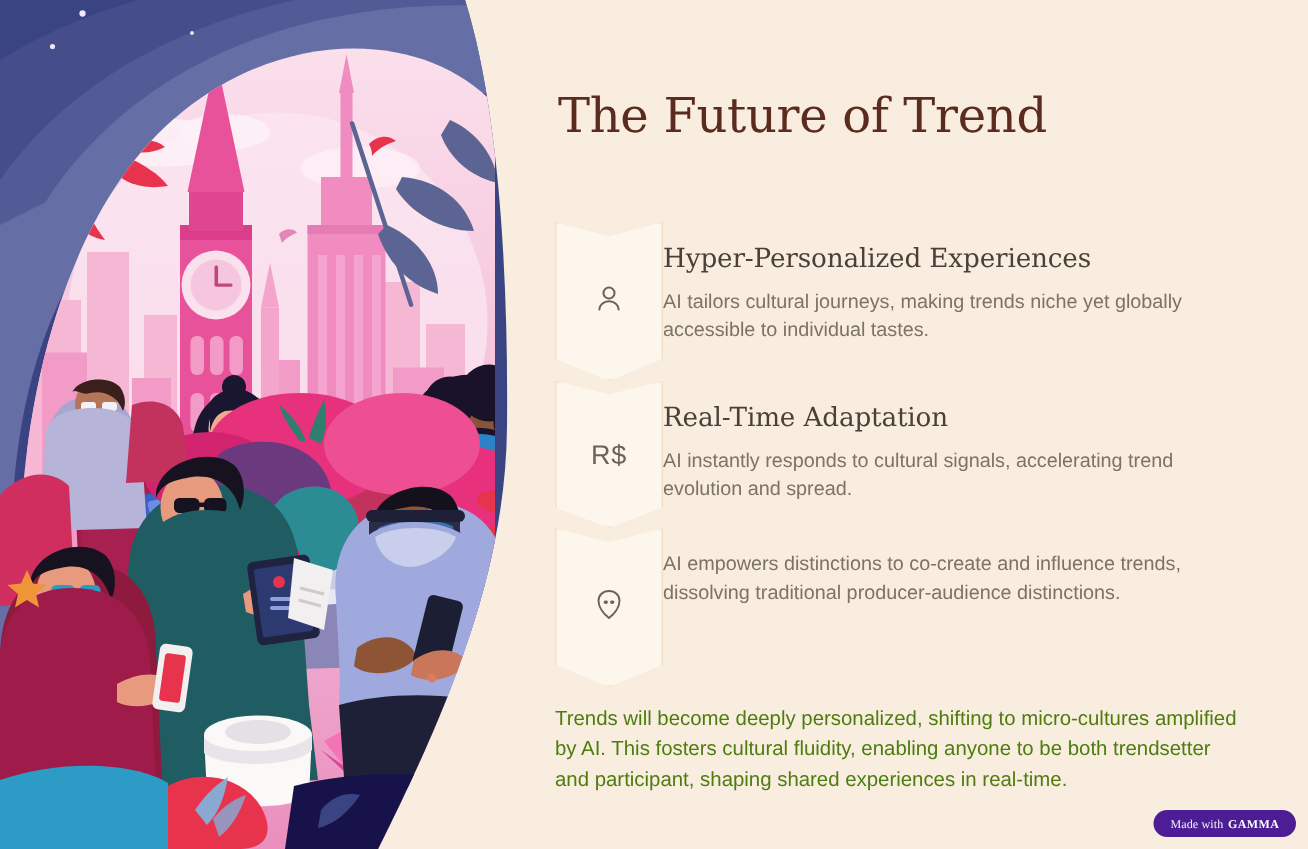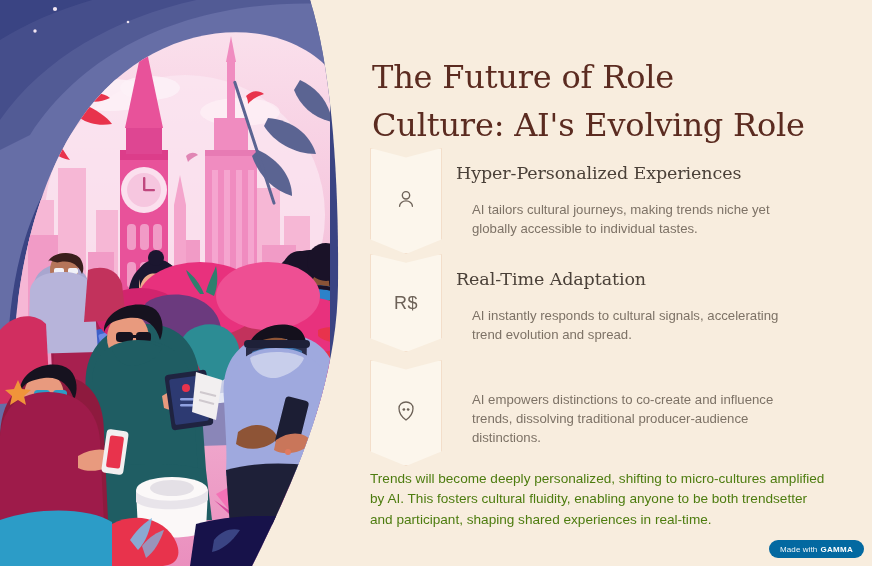--- a/index.html
+++ b/index.html
@@ -80,39 +80,39 @@
   .badge-3 { height: 104px; }
 
   .badge .glyph {
     font-family: "Liberation Sans", sans-serif;
     font-size: 18px;
     color: #6D6258;
     letter-spacing: 0.5px;
   }
 
   .ftext {
-    padding-left: 14px;
+    padding-left: 0;
     padding-top: 14px;
     width: 372px;
   }
   .fhead {
     font-family: "DejaVu Serif", "Liberation Serif", serif;
     font-size: 17.5px;
     line-height: 22px;
     color: #4A4038;
     font-weight: 400;
     margin: 0 0 7px 0;
     letter-spacing: -0.1px;
   }
   .fbody {
     font-family: "Liberation Sans", sans-serif;
     font-size: 13.2px;
     line-height: 19px;
     color: #7D7266;
-    margin: 16px;
+    margin: 0;
   }
 
   .summary {
     position: absolute;
     left: 0;
     top: 455px;
     width: 460px;
     font-family: "Liberation Sans", sans-serif;
     font-size: 13.6px;
     line-height: 20.5px;
@@ -120,23 +120,23 @@
   }
 
   
   .gamma {
     position: absolute;
     right: 8px;
     bottom: 8px;
     height: 18px;
     padding: 0 11px;
     border-radius: 9px;
-    background: #0369a1;
+    background: #4c1d95;
     color: #ffffff;
-    font-family: Liberation Sans, sans-serif;
+    font-family: Liberation Serif, serif;
     font-size: 8px;
     display: flex;
     align-items: center;
     gap: 3px;
     letter-spacing: 0.1px;
   }
   .gamma .g-made { font-weight: 400; opacity: .95; }
   .gamma .g-brand { font-weight: 700; letter-spacing: .3px; }
 </style>
 </head>
@@ -432,22 +432,21 @@
 
         <path d="M196,524 C240,512 300,514 345,526 L345,566 L190,566 Z" fill="#17124A"></path>
         <path d="M214,540 C222,530 232,528 240,530 C232,542 222,550 212,552 Z" fill="#3A4483"></path>
       </g>
     </svg>
   </div>
 
   <div class="content">
 
     <h1 class="deck-title">
-      <span>The Future of Role</span><br>
-      <span>Culture: AI's Evolving Role</span>
+      <span>The Future of Trend</span><br>
     </h1>
 
     <div class="features">
 
       <div class="feature">
         <div class="badge badge-1">
           <span class="glyph">
             <svg width="22" height="22" viewBox="0 0 24 24" fill="none" stroke="#6D6258" stroke-width="1.5" stroke-linecap="round" stroke-linejoin="round">
               <circle cx="12" cy="8" r="4"></circle>
               <path d="M5 20c0-3.3 3.1-6 7-6s7 2.7 7 6"></path>

